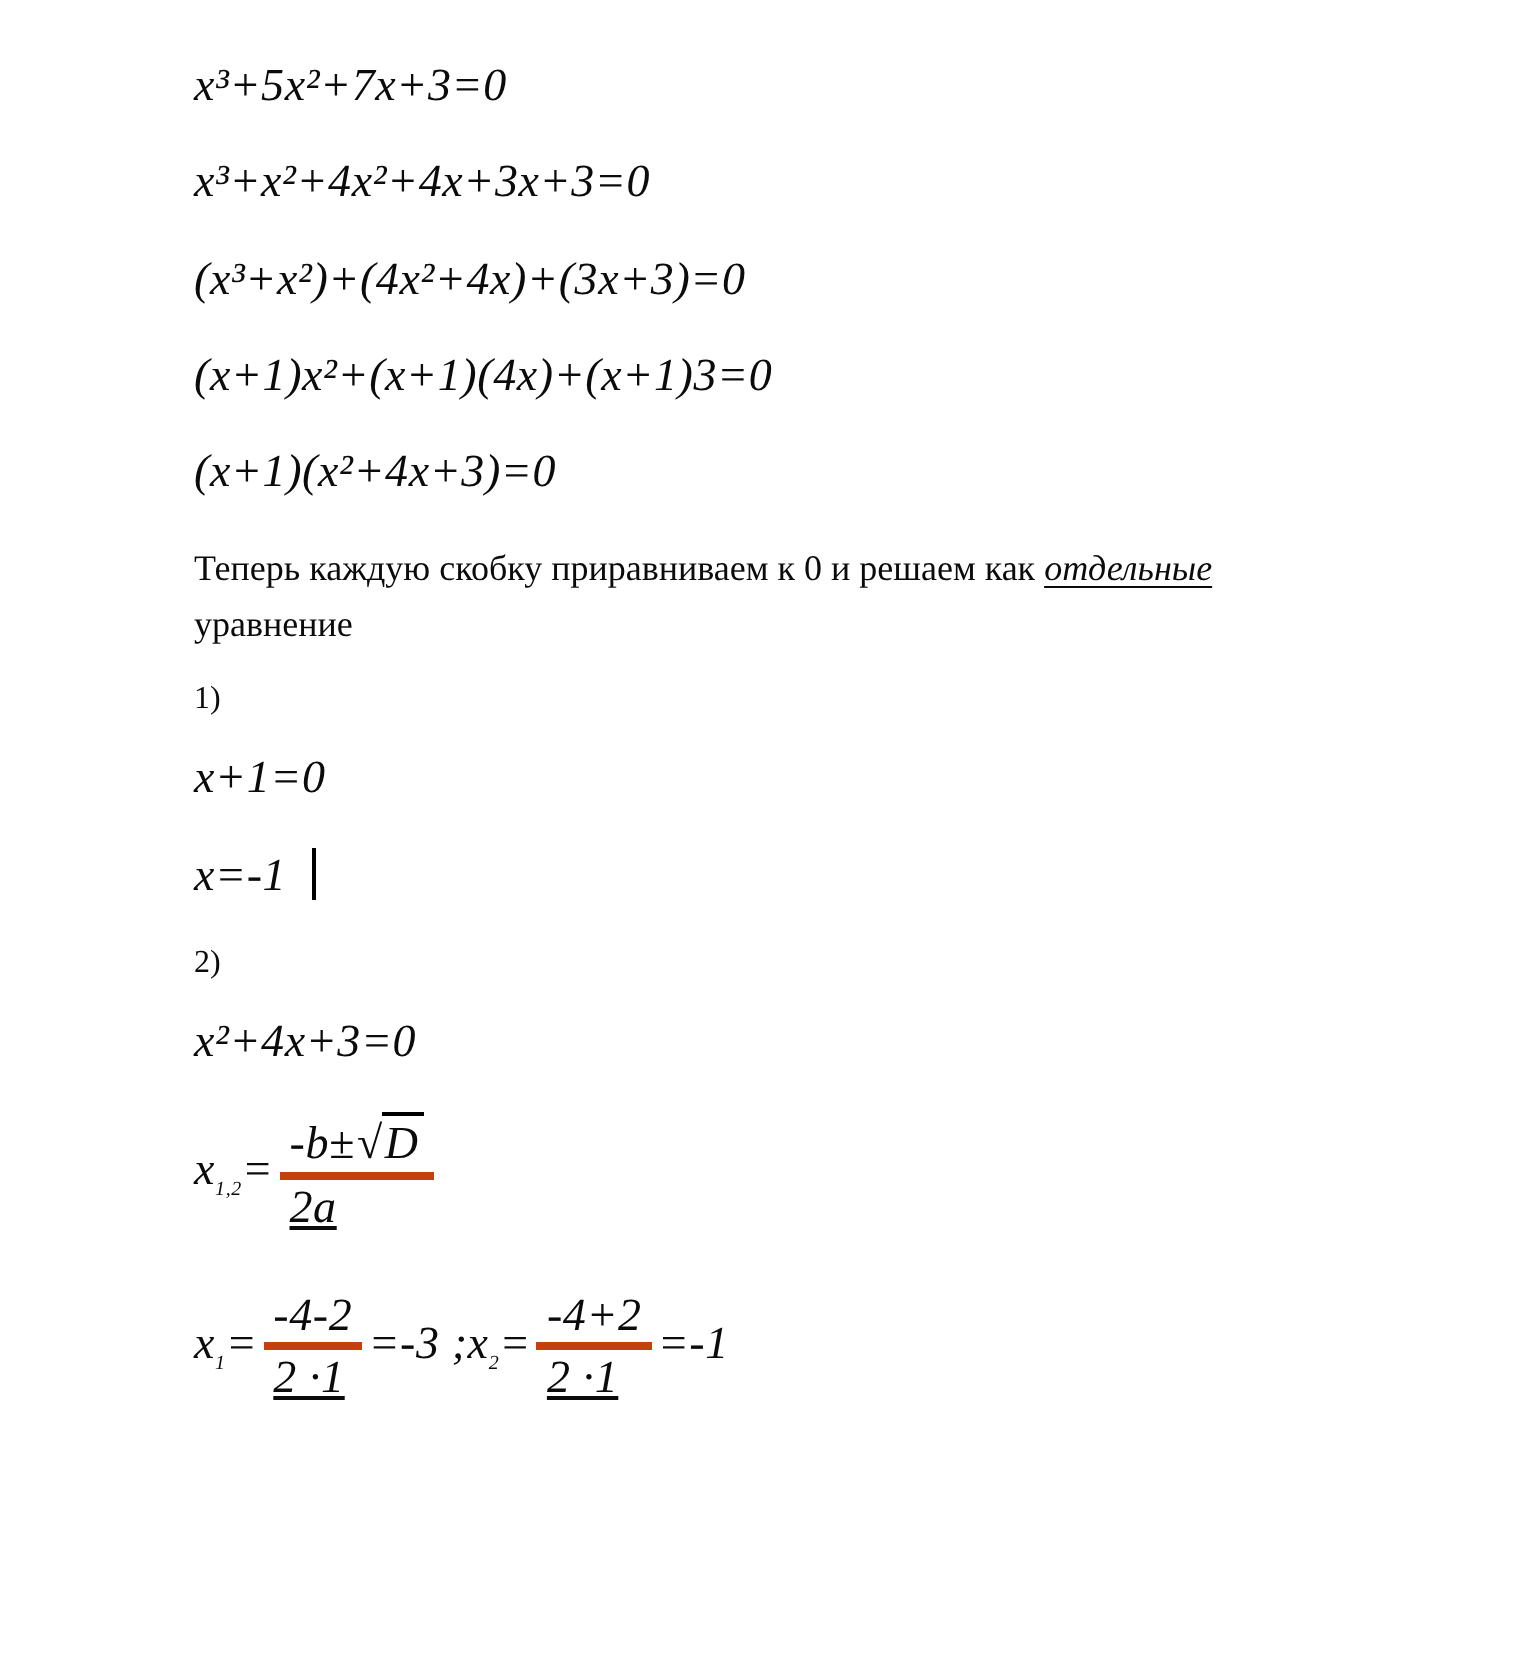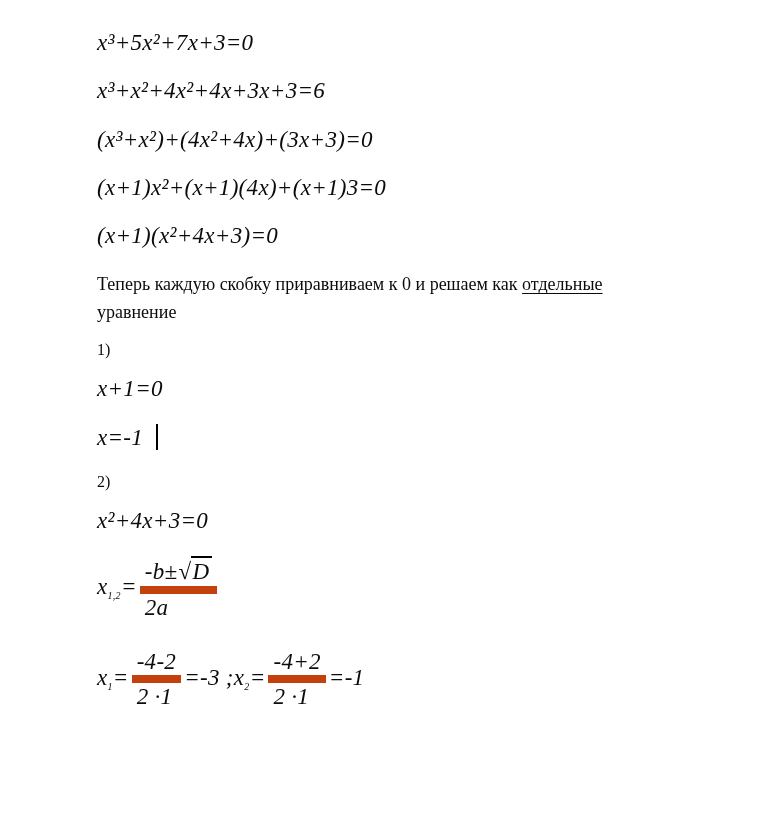--- a/index.html
+++ b/index.html
@@ -30,20 +30,21 @@
     font-size: 18px;
     font-style: normal;
     line-height: 1.55;
     margin: 2px 0 14px 0;
     max-width: 640px;
   }
   .underlined {
     text-decoration: underline;
     text-underline-offset: 3px;
     text-decoration-thickness: 1px;
+    font-style: italic;
   }
   .case-label {
     font-size: 16px;
     font-style: normal;
     line-height: 1.1;
     margin: 0 0 17px 0;
   }
   .caret {
     display: inline-block;
     width: 2px;
@@ -56,23 +57,24 @@
     display: inline-flex;
     flex-direction: column;
     align-items: center;
     vertical-align: middle;
     margin: 0 3px;
     line-height: 1.2;
   }
   .frac .num { padding: 0 5px; white-space: nowrap; }
   .frac .den {
     align-self: stretch;
-    border-top: 8px solid #c2410c;
+    border-top: 4px solid #c2410c;
     padding: 0 5px;
     white-space: nowrap;
+    text-decoration: underline;
   }
   .sqrt-sym {
     display: inline-block;
     margin-left: 1px;
   }
   .radicand {
     display: inline-block;
     border-top: 2px solid #000;
     padding: 0 3px 0 1px;
   }
@@ -92,21 +94,21 @@
     letter-spacing: 0.3px;
   }
   .answer-label { margin-right: 2px; }
 </style>
 </head>
 <body>
 
 <div class="page">
 
   <div class="eq">x³+5x²+7x+3=0</div>
-  <div class="eq">x³+x²+4x²+4x+3x+3=6</div>
+  <div class="eq">x³+x²+4x²+4x+3x+3=0</div>
   <div class="eq">(x³+x²)+(4x²+4x)+(3x+3)=0</div>
   <div class="eq">(x+1)x²+(x+1)(4x)+(x+1)3=0</div>
   <div class="eq">(x+1)(x²+4x+3)=0</div>
 
   <p class="para"><span>Теперь каждую скобку приравниваем к 0 и решаем как </span><span class="underlined">отдельные</span><br><span>уравнение</span></p>
 
   <div class="case-label">1)</div>
   <div class="eq">x+1=0</div>
   <div class="eq"><span>x=-1</span><span class="caret"></span></div>
 

